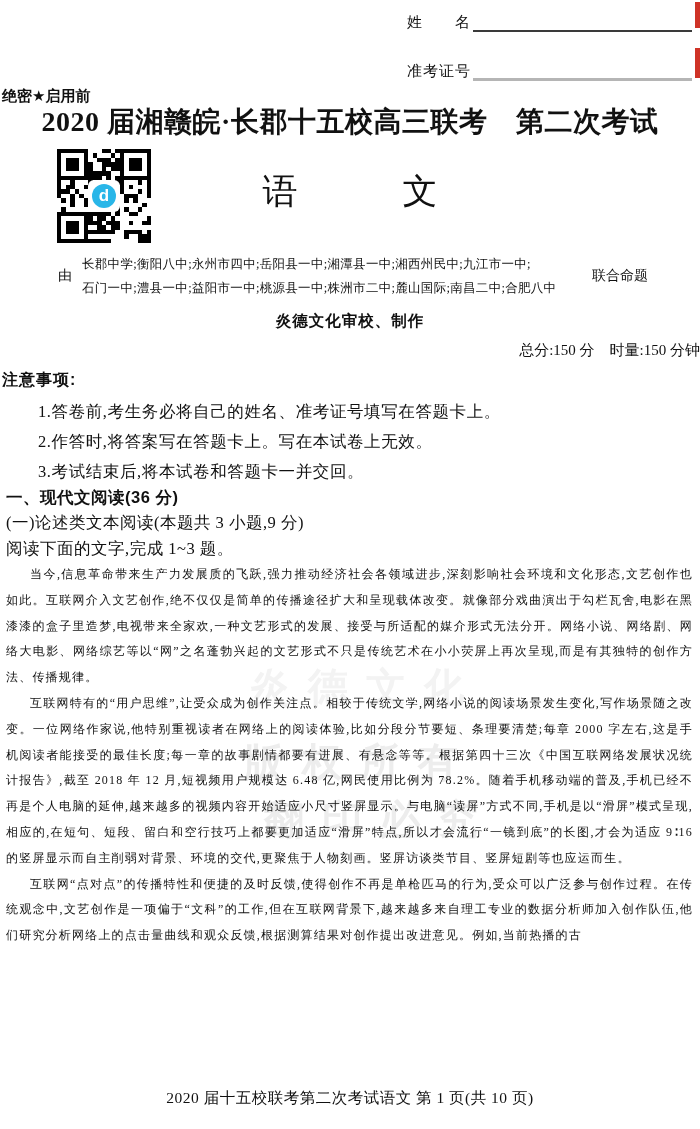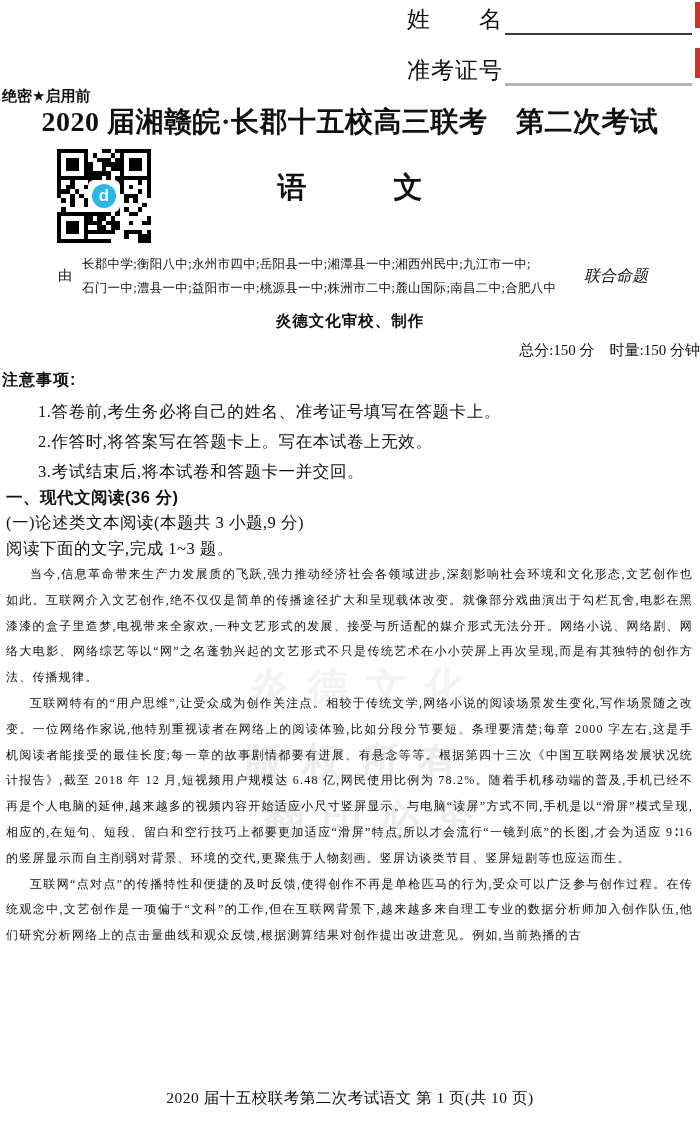--- a/index.html
+++ b/index.html
@@ -6,44 +6,44 @@
   .page{
     position:relative; width:700px; height:1129px; margin:0 auto;
     background:#fff; overflow:hidden;
     font-family:"Liberation Serif","DejaVu Serif",serif; color:#111;
   }
   .sans{font-family:"Liberation Sans","DejaVu Sans",sans-serif;}
 
   
   .fillin{position:absolute; top:4px; right:8px; width:285px; z-index:2;}
   .fill-row{display:flex; align-items:flex-end; margin-bottom:20px;}
-  .fill-label{font-size:23px; letter-spacing:1px; white-space:pre;}
+  .fill-label{font-size:15px; letter-spacing:1px; white-space:pre;}
   .blank1{flex:1; border-bottom:2px solid #3a3a3a; height:26px; margin-left:2px;}
   .blank2{flex:1; border-bottom:3px solid #b5b5b5; height:26px; margin-left:2px;}
   .edge-mark{position:absolute; right:0; width:5px; background:#cf3327; z-index:3;}
 
   .secret{position:absolute; top:87px; left:2px; font-size:15px; font-weight:bold; z-index:2;}
   .main-title{position:absolute; top:103px; left:0; right:0; text-align:center;
     font-size:28px; font-weight:bold; letter-spacing:.5px; white-space:pre; z-index:2;}
 
   .qr-wrap{position:absolute; left:57px; top:149px; width:94px; height:94px; z-index:2;}
   .qr-wrap svg{width:94px; height:94px; display:block;}
   .qr-logo{position:absolute; left:31px; top:31px; width:32px; height:32px; background:#fff;
     border-radius:6px; display:flex; align-items:center; justify-content:center;}
   .qr-logo .dot{width:24px; height:24px; border-radius:50%; background:#29b6e8; color:#fff;
     font-family:"Liberation Sans",sans-serif; font-weight:bold; font-size:17px;
     display:flex; align-items:center; justify-content:center;}
   .subject{position:absolute; top:168px; left:0; right:0; text-align:center;
-    font-size:29px; font-weight:bold; white-space:pre; z-index:2;}
+    font-size:35px; font-weight:normal; white-space:pre; z-index:2;}
 
   .byline{position:absolute; top:252px; left:58px; right:52px; display:flex;
     align-items:center; z-index:2;}
   .byline .prefix{font-size:14px; margin-right:10px;}
   .schools{flex:1; font-size:12.5px; line-height:24px; letter-spacing:.3px;}
-  .byline .suffix{font-size:16px; margin-left:8px; white-space:nowrap;font-style:italic;}
+  .byline .suffix{font-size:14px; margin-left:8px; white-space:nowrap;}
 
   .producer{position:absolute; top:311px; left:0; right:0; text-align:center;
     font-size:15.5px; font-weight:bold; letter-spacing:1px; z-index:2;}
   .score-line{position:absolute; top:341px; left:0; right:0; text-align:right;
     font-size:15px; white-space:pre; z-index:2;}
 
   .notice{position:absolute; top:370px; left:2px; right:6px; z-index:2;}
   .notice-title{font-size:16px; font-weight:bold; letter-spacing:1px;}
   .notice ol{list-style:none; margin:6px 0 0 0; padding:0 0 0 36px;}
   .notice li{font-size:16.5px; line-height:30px; letter-spacing:.6px;}

